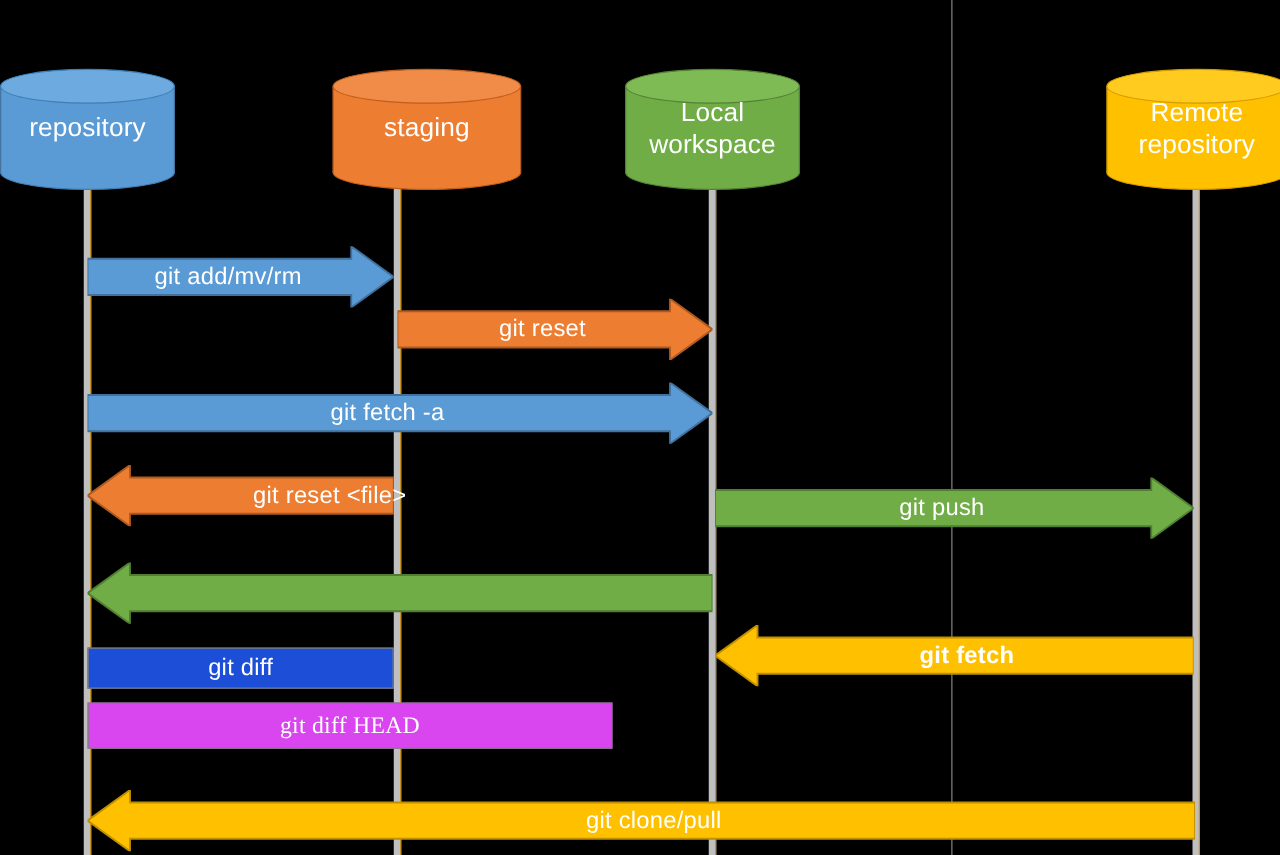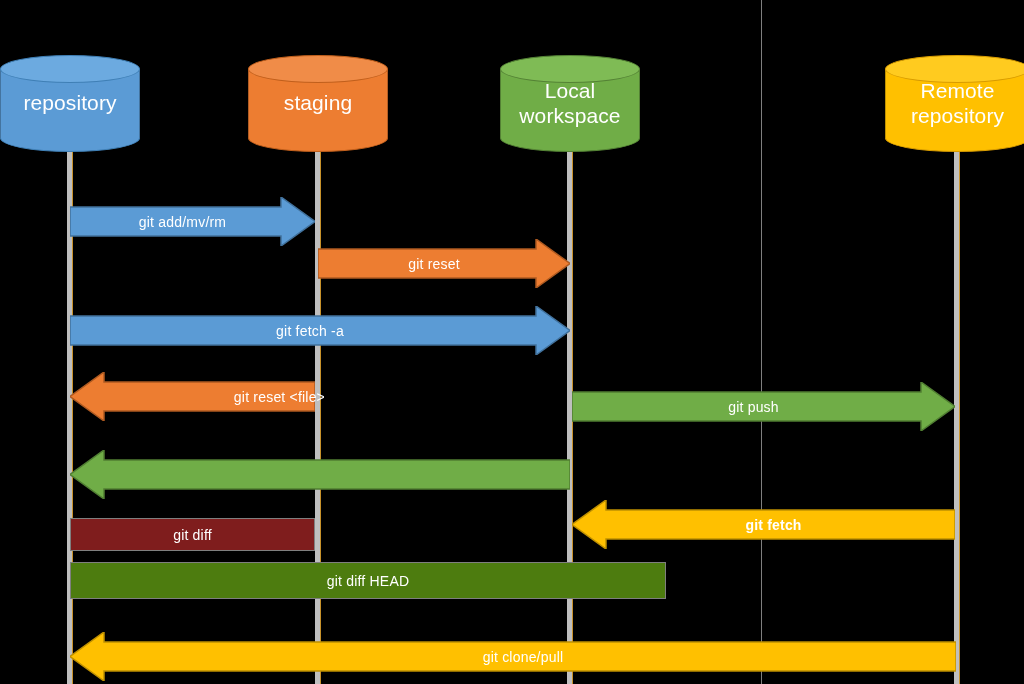--- a/index.html
+++ b/index.html
@@ -79,21 +79,21 @@
     position:absolute;
     left:0; top:0;
     width:100%;
     height:100%;
     display:block;
   }
   .arrow .txt{
     position:relative;
     z-index:3;
     color:#FFFFFF;
-    font-size:14px;
+    font-size:19px;
     white-space:nowrap;
     letter-spacing:.2px;
   }
   .arrow.rightish .txt{ transform:translateX(-10px); }
   .arrow.leftish  .txt{ transform:translateX(10px); }
 </style>
 </head>
 <body>
 
 <div id="stage">
@@ -104,21 +104,21 @@
       <div class="lifeline" style="left: 67px; top: 144px; height: 540px;"></div>
       <div class="lifeline" style="left: 315px; top: 144px; height: 540px;"></div>
       <div class="lifeline" style="left: 567px; top: 144px; height: 540px;"></div>
       <div class="lifeline" style="left: 954px; top: 144px; height: 540px;"></div>
       <div class="cyl" style="left: 0px; top: 55px; width: 140px; height: 97px;">
         <div class="bottom" style="background: rgb(91, 155, 213); border: 1px solid rgb(63, 127, 181);"></div>
         <div class="body" style="background: rgb(91, 155, 213);"></div>
         <div class="top" style="background: rgb(108, 170, 224); border: 1px solid rgb(63, 127, 181);"></div>
         <div class="label">repository</div>
       </div>
-      <div class="cyl" style="left: 248px; top: 55px; width: 140px; height: 97px;">
+      <div class="cyl" style="left: 266px; top: 55px; width: 151px; height: 97px;">
         <div class="bottom" style="background: rgb(237, 125, 49); border: 1px solid rgb(192, 95, 28);"></div>
         <div class="body" style="background: rgb(237, 125, 49);"></div>
         <div class="top" style="background: rgb(240, 140, 72); border: 1px solid rgb(192, 95, 28);"></div>
         <div class="label">staging</div>
       </div>
       <div class="cyl" style="left: 500px; top: 55px; width: 140px; height: 97px;">
         <div class="bottom" style="background: rgb(112, 173, 71); border: 1px solid rgb(84, 130, 53);"></div>
         <div class="body" style="background: rgb(112, 173, 71);"></div>
         <div class="top" style="background: rgb(127, 187, 85); border: 1px solid rgb(84, 130, 53);"></div>
         <div class="label">Local workspace</div>
@@ -169,21 +169,21 @@
           <path d="M383,10.0009 L34,10.0009 L34,0 L0,24.5 L34,49 L34,38.9991 L383,38.9991 Z" fill="#FFC000" stroke="#BF9000" stroke-width="1.5" stroke-linejoin="miter"></path>
         </svg>
         <span class="txt">git fetch</span>
       </div>
       <div class="arrow leftish" style="left: 70px; top: 632px; width: 886px; height: 49px;">
         <svg viewBox="0 0 886 49" preserveAspectRatio="none">
           <path d="M886,10.0009 L34,10.0009 L34,0 L0,24.5 L34,49 L34,38.9991 L886,38.9991 Z" fill="#FFC000" stroke="#BF9000" stroke-width="1.5" stroke-linejoin="miter"></path>
         </svg>
         <span class="txt">git clone/pull</span>
       </div>
-      <div class="arrow" style="left: 70px; top: 518px; width: 245px; height: 33px; background: #7f1d1d; border: 1px solid rgb(127, 127, 127); box-sizing: border-box;">
+      <div class="arrow" style="left: 70px; top: 518px; width: 245px; height: 33px; background: #1d4ed8; border: 1px solid rgb(127, 127, 127); box-sizing: border-box;">
         <span class="txt">git diff</span>
       </div>
-      <div class="arrow" style="left: 70px; top: 562px; width: 596px; height: 37px; background: #4d7c0f; border: 1px solid rgb(127, 127, 127); box-sizing: border-box;">
+      <div class="arrow" style="left: 70px; top: 562px; width: 420px; height: 37px; background: #d946ef; border: 1px solid rgb(127, 127, 127); box-sizing: border-box; font-family: Liberation Serif, serif;">
         <span class="txt">git diff HEAD</span>
       </div>
     </div>
 
 </div>
 
 </body></html>

